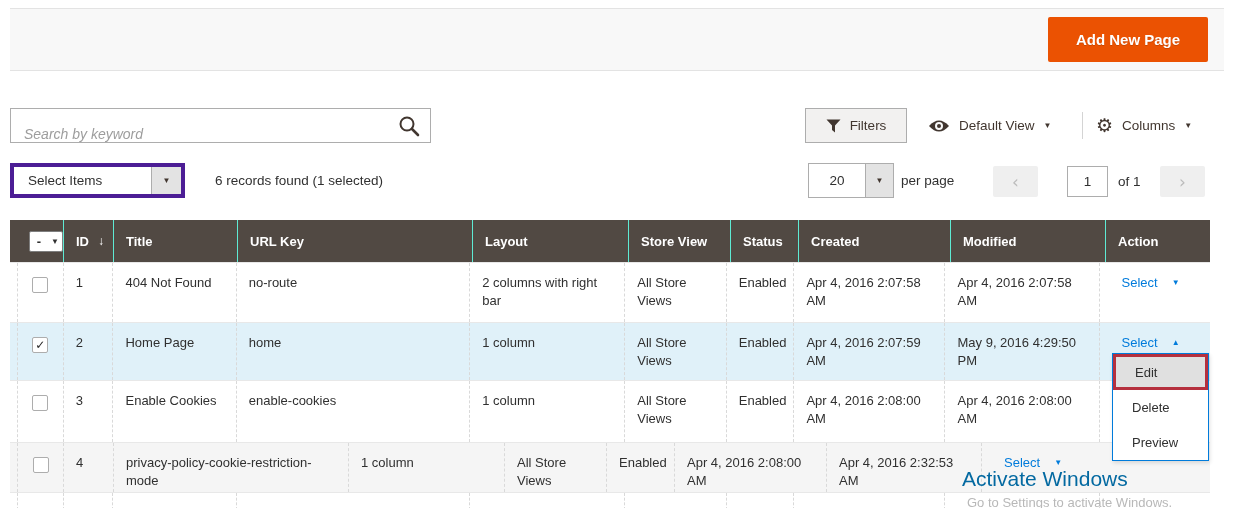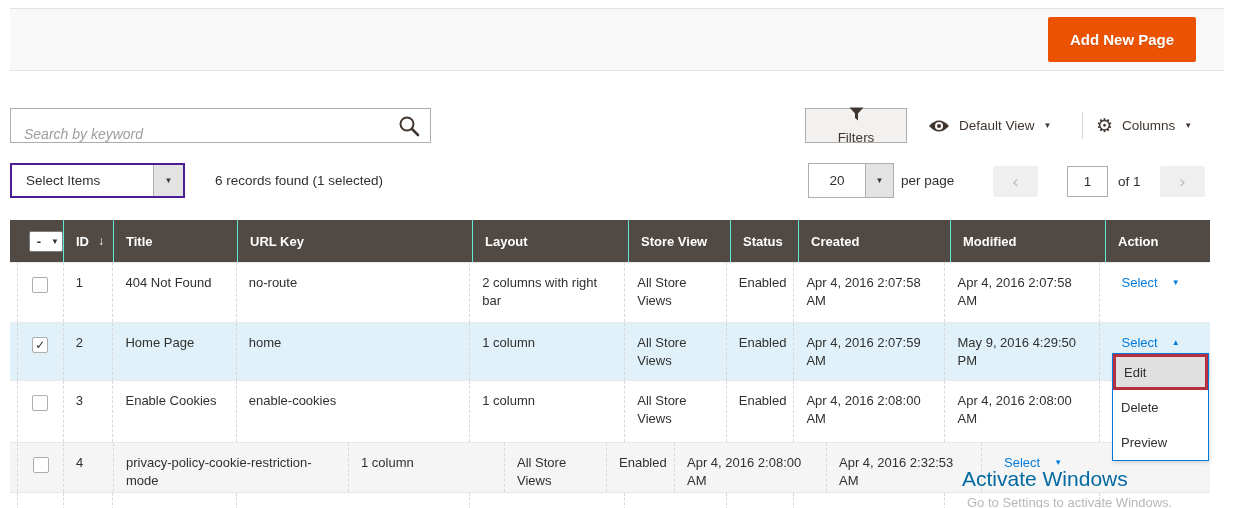--- a/index.html
+++ b/index.html
@@ -4,44 +4,44 @@
 <style>
   * { margin:0; padding:0; box-sizing:border-box; }
   html,body { width:1236px; height:508px; }
   body {
     position:relative; overflow:hidden; background:#fff;
     font-family:"Liberation Sans","DejaVu Sans",sans-serif; color:#41362f;
   }
   
   .top-panel { position:absolute; left:10px; top:8px; width:1214px; height:63px;
     background:#f8f8f8; border-top:1px solid #e3e3e3; border-bottom:1px solid #e3e3e3; }
-  .add-btn { position:absolute; left:1048px; top:17px; width:148px; height:45px;
+  .add-btn { position:absolute; left:1048px; top:17px; width:160px; height:45px;
     background:#eb5202; color:#fff; font-size:15px; font-weight:bold; border:none;
     border-radius:2px; cursor:pointer; text-shadow:0 1px 0 rgba(0,0,0,.15); }
   
   .search-wrap { position:absolute; left:10px; top:108px; width:421px; height:35px; }
   .search-input { width:100%; height:100%; border:1px solid #adadad; padding:16px 40px 0 13px;
     font-size:14px; font-family:inherit; color:#303030; background:#fff; }
   .search-input::placeholder { font-style:italic; color:#9d9d9d; }
   .search-btn { position:absolute; right:10px; top:6px; width:24px; height:24px; border:none;
     background:transparent; cursor:pointer; }
   .filters-btn { position:absolute; left:805px; top:108px; width:102px; height:35px;
     background:#f2f1f0; border:1px solid #adadad; display:flex; align-items:center;
-    justify-content:center; gap:9px; font-size:13.5px; color:#41362f; cursor:pointer;flex-direction:column; }
+    justify-content:center; gap:9px; font-size:13.5px; color:#41362f; cursor:pointer; }
   .view-group { position:absolute; left:928px; top:108px; height:35px; display:flex;
     align-items:center; gap:9px; cursor:pointer; }
   .vdivider { position:absolute; left:1082px; top:112px; width:1px; height:27px; background:#d4d4d4; }
   .columns-group { position:absolute; left:1096px; top:108px; height:35px; display:flex;
     align-items:center; gap:9px; cursor:pointer; }
   .ctl-label { font-size:13.5px; color:#41362f; }
   .caret { font-size:8px; color:#41362f; line-height:1; }
   .gear-glyph { font-size:19px; color:#41362f; line-height:1; }
   
   .massaction { position:absolute; left:10px; top:163px; width:175px; height:35px;
-    border:2px solid #4c1d95; display:flex; background:#fff; cursor:pointer; }
+    border:4px solid #4c1d95; display:flex; background:#fff; cursor:pointer; }
   .ma-label { flex:1; display:flex; align-items:center; padding-left:14px; font-size:13.5px; color:#303030; }
   .ma-caret { width:30px; background:#e3e3e3; border-left:1px solid #adadad;
     display:flex; align-items:center; justify-content:center; }
   .records { position:absolute; left:215px; top:163px; height:35px; line-height:35px;
     font-size:13.5px; color:#303030; }
   .perpage-select { position:absolute; left:808px; top:163px; width:86px; height:35px;
     border:1px solid #adadad; display:flex; background:#fff; cursor:pointer; }
   .pp-value { width:56px; display:flex; align-items:center; justify-content:center;
     font-size:13.5px; color:#303030; }
   .pp-caret { flex:1; background:#e3e3e3; border-left:1px solid #adadad;
@@ -84,21 +84,21 @@
   
   .w-cb{width:53px;} .w-id{width:50px;} .w-title{width:124px;} .w-url{width:235px;}
   .w-layout{width:156px;} .w-store{width:102px;} .w-status{width:68px;}
   .w-created{width:152px;} .w-modified{width:155px;} .w-action{width:105px;}
   
   .grow .w-cb{width:46px;} .grow .w-action{width:112px;}
   .r1{height:60px;} .r2{height:58px;} .r3{height:62px;} .r4{height:50px;} .r5{height:18px;}
   
   .action-menu { position:absolute; left:1112px; top:353px; width:97px; background:#fff;
     border:1px solid #007bdb; z-index:10; box-shadow:1px 2px 4px rgba(0,0,0,.12); }
-  .menu-item { height:35px; display:flex; align-items:center; padding-left:8px;
+  .menu-item { height:35px; display:flex; align-items:center; padding-left:19px;
     font-size:13px; color:#303030; cursor:pointer; background:#fff; }
   .menu-item.highlight { height:36px; background:#e0e0e0; border:3px solid #b5303e; }
   
   .wm1 { position:absolute; left:962px; top:467px; font-size:21px; color:#0369a1; z-index:5; }
   .wm2 { position:absolute; left:967px; top:495px; font-size:13px; color:#b8b8b8; z-index:5; }
   svg { display:block; }
 </style>
 </head>
 <body>
 

